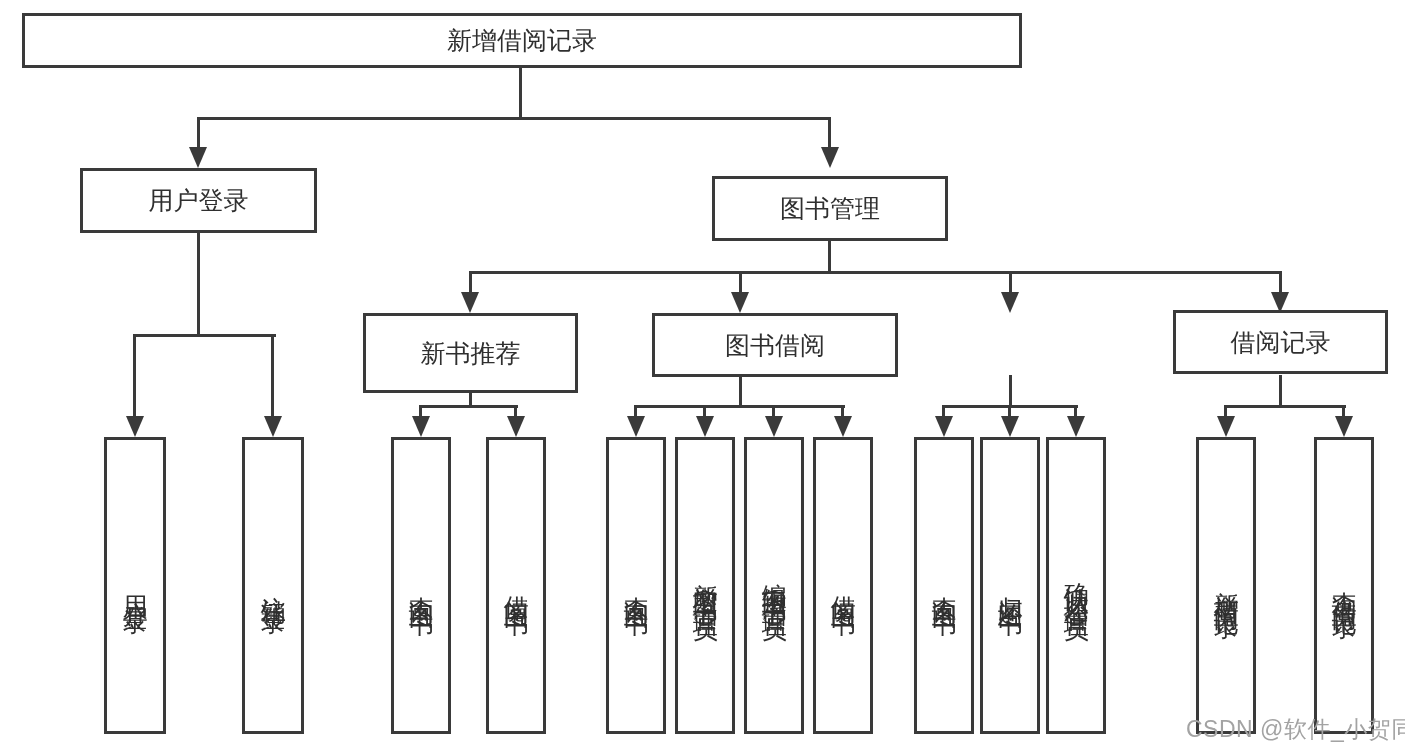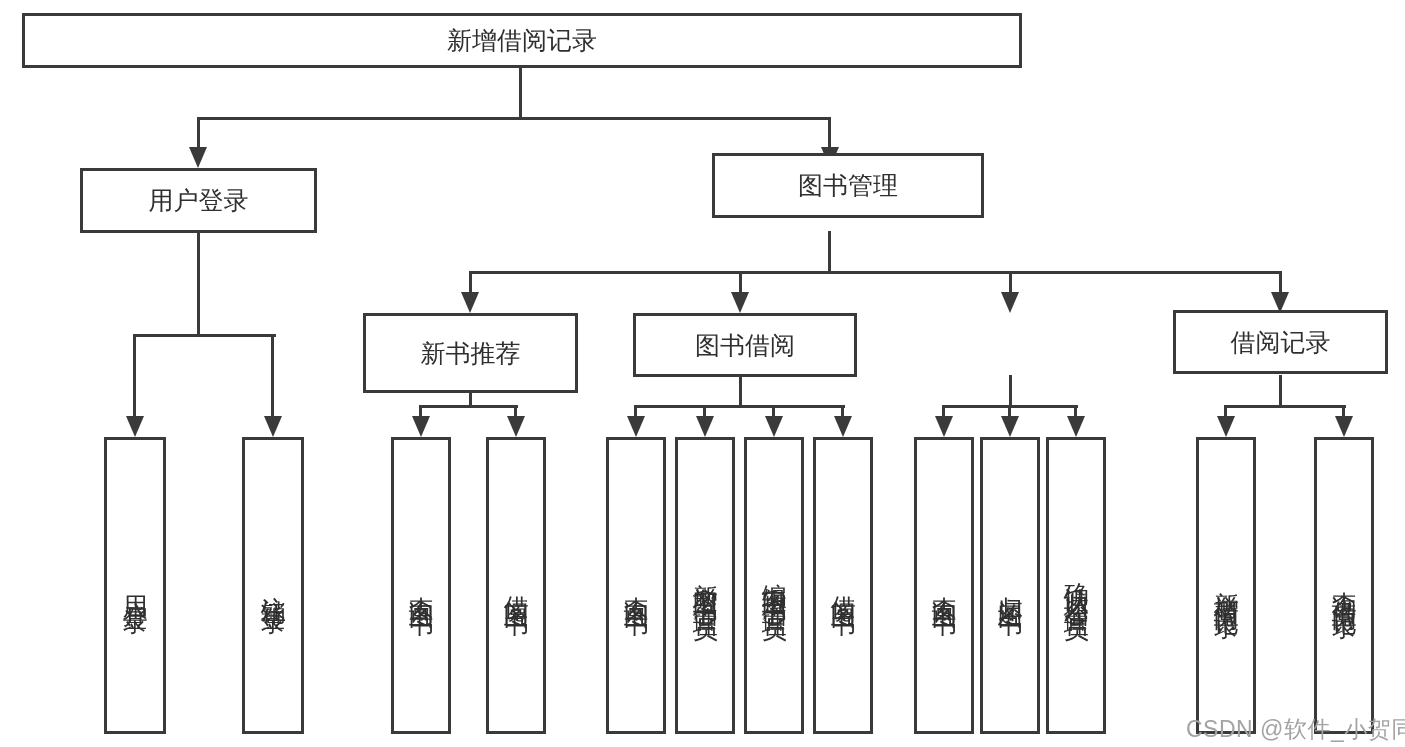--- a/index.html
+++ b/index.html
@@ -93,28 +93,28 @@
   <div class="arr" style="left:1217px;top:416px"></div>
   <div class="arr" style="left:1335px;top:416px"></div>
 
   <div class="box" style="left:22px;top:13px;width:1000px;height:55px">
     <span class="lbl">新增借阅记录</span>
   </div>
 
   <div class="box" style="left:80px;top:168px;width:237px;height:65px">
     <span class="lbl">用户登录</span>
   </div>
-  <div class="box" style="left:712px;top:153px;width:272px;height:65px">
+  <div class="box" style="left:712px;top:176px;width:236px;height:65px">
     <span class="lbl">图书管理</span>
   </div>
 
   <div class="box" style="left:363px;top:313px;width:215px;height:80px">
     <span class="lbl">新书推荐</span>
   </div>
-  <div class="box" style="left:633px;top:313px;width:224px;height:64px">
+  <div class="box" style="left:652px;top:313px;width:246px;height:64px">
     <span class="lbl">图书借阅</span>
   </div>
   <div class="box" style="left:1173px;top:310px;width:215px;height:64px">
     <span class="lbl">借阅记录</span>
   </div>
 
   <div class="box vbox" style="left:104px;top:437px;width:62px;height:297px">
     <span class="lbl">用户登录</span>
   </div>
   <div class="box vbox" style="left:242px;top:437px;width:62px;height:297px">

